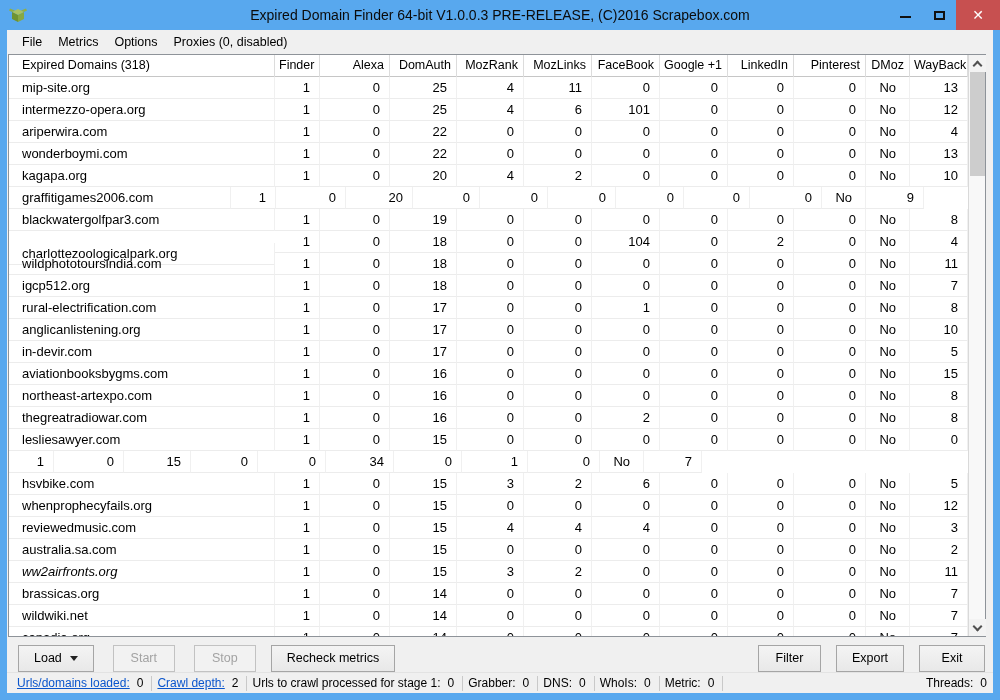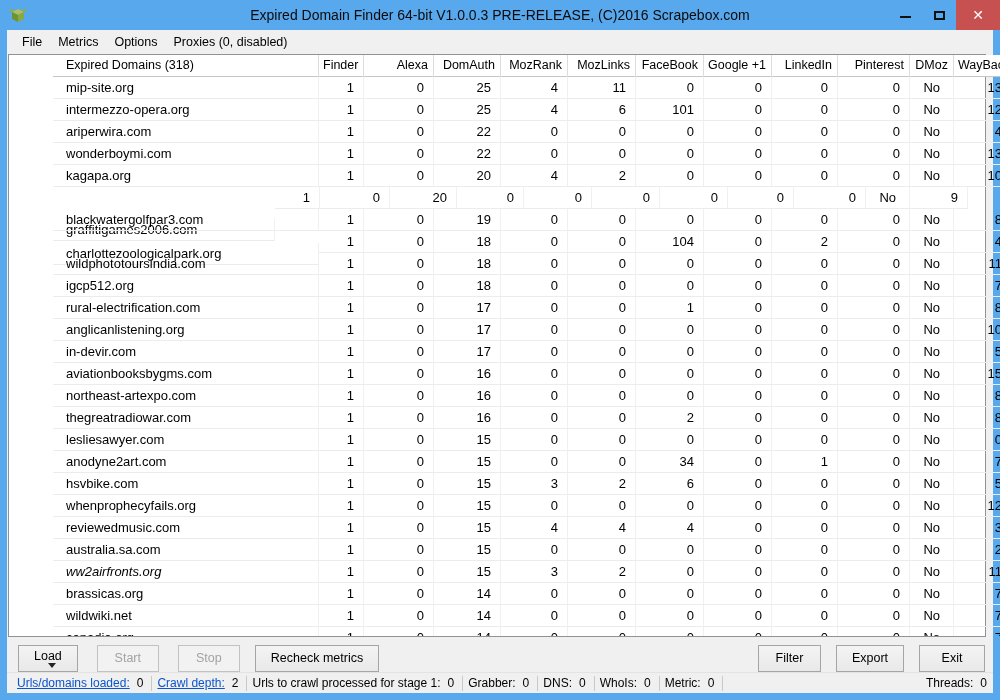--- a/index.html
+++ b/index.html
@@ -19,21 +19,21 @@
 
   
   .bodyarea { position:absolute; top:30px; left:7px; right:7px; bottom:7px; background:#f0f0f0; }
 
   
   .menubar { height:23px; display:flex; align-items:center; padding-left:7px; background:#f0f0f0; }
   .menu-item { padding:2px 8px; font-size:12.5px; color:#000; }
 
   
   .grid { position:absolute; top:24px; left:1px; width:978px; height:583px; background:#fff; border:1px solid #8e9399; display:flex; flex-direction:column; }
-  .grid-inner { display:flex; flex:1; min-height:0;padding-left:44px; }
+  .grid-inner { display:flex; flex:1; min-height:0; }
   .grid-main { width:959px; display:flex; flex-direction:column; }
   .grid-header { display:flex; height:22px; background:#ffffff; border-bottom:1px solid #c6c6c6; flex:none; }
   .hcell { height:22px; line-height:21px; font-size:12.5px; border-right:1px solid #dcdcdc; text-align:right; padding:0 5px 0 4px; overflow:hidden; white-space:nowrap; }
   .hcell.left { text-align:left; padding-left:13px; }
   .grid-rows { height:560px; overflow:hidden; }
   .grid-row { display:flex; height:22px; }
   .cell { height:22px; line-height:21px; font-size:13px; border-right:1px solid #f0f0f0; border-bottom:1px solid #ececec; text-align:right; padding:0 9px 0 4px; overflow:hidden; white-space:nowrap; color:#000; }
   .cell.left { text-align:left; padding-left:13px; }
   .cell.dmoz { padding-right:13px; }
 
@@ -43,21 +43,21 @@
   .chev-up { width:7px; height:7px; border-left:2px solid #515151; border-top:2px solid #515151; transform:rotate(45deg); margin-top:3px; }
   .chev-down { width:7px; height:7px; border-left:2px solid #515151; border-top:2px solid #515151; transform:rotate(225deg); margin-bottom:3px; }
   .strack { flex:1; width:17px; position:relative; }
   .sthumb { position:absolute; top:0; left:1px; width:15px; height:104px; background:#cdcdcd; }
 
   
   .toolbar { position:absolute; left:0; right:0; top:610px; height:36px; display:flex; align-items:center; background:#f0f0f0; }
   .btn { height:27px; font-size:12.5px; color:#000; background:linear-gradient(#f4f4f4,#e8e8e8); border:1px solid #a5a5a5; display:flex; align-items:center; justify-content:center; padding:0 15px; white-space:nowrap; }
   .btn.disabled { color:#a3a3a3; border-color:#c2c2c2; background:#f2f2f2; }
   .caret { width:0; height:0; border-left:4px solid transparent; border-right:4px solid transparent; border-top:5px solid #222; margin-left:8px; }
-  .btn-load { margin-left:11px;flex-direction:column; }
+  .btn-load { margin-left:11px; }
   .btn-start { margin-left:19px; width:62px; }
   .btn-stop { margin-left:19px; width:62px; }
   .btn-recheck { margin-left:15px;justify-content:flex-end; }
   .btn-filter { margin-left:auto; width:63px; }
   .btn-export { margin-left:15px; width:68px; }
   .btn-exit { margin-left:15px; margin-right:8px; width:66px; }
 
   
   .statusbar { position:absolute; left:0; right:0; bottom:0; height:21px; background:#f0f0f0; border-top:1px solid #e3e3e3; display:flex; align-items:center; font-size:12px; padding-left:5px; }
   .st-label { color:#000; margin-left:5px; white-space:nowrap; }
@@ -187,21 +187,21 @@
                 <div class="cell" style="width: 67px;">4</div>
                 <div class="cell" style="width: 68px;">2</div>
                 <div class="cell" style="width: 68px;">0</div>
                 <div class="cell" style="width: 68px;">0</div>
                 <div class="cell" style="width: 66px;">0</div>
                 <div class="cell" style="width: 72px;">0</div>
                 <div class="cell dmoz" style="width: 44px;">No</div>
                 <div class="cell" style="width: 58px;">10</div>
               </div>
               <div class="grid-row">
-                <div class="cell left" style="width: 222px; margin-top: 32px;">graffitigames2006.com</div>
+                <div class="cell left" style="width: 222px;">graffitigames2006.com</div>
                 <div class="cell" style="width: 45px;">1</div>
                 <div class="cell" style="width: 70px;">0</div>
                 <div class="cell" style="width: 67px;">20</div>
                 <div class="cell" style="width: 67px;">0</div>
                 <div class="cell" style="width: 68px;">0</div>
                 <div class="cell" style="width: 68px;">0</div>
                 <div class="cell" style="width: 68px;">0</div>
                 <div class="cell" style="width: 66px;">0</div>
                 <div class="cell" style="width: 72px;">0</div>
                 <div class="cell dmoz" style="width: 44px;">No</div>
@@ -355,21 +355,20 @@
                 <div class="cell" style="width: 67px;">0</div>
                 <div class="cell" style="width: 68px;">0</div>
                 <div class="cell" style="width: 68px;">0</div>
                 <div class="cell" style="width: 68px;">0</div>
                 <div class="cell" style="width: 66px;">0</div>
                 <div class="cell" style="width: 72px;">0</div>
                 <div class="cell dmoz" style="width: 44px;">No</div>
                 <div class="cell" style="width: 58px;">0</div>
               </div>
               <div class="grid-row">
-                <div class="cell left" style="width: 266px;">anodyne2art.com</div>
                 <div class="cell" style="width: 45px;">1</div>
                 <div class="cell" style="width: 70px;">0</div>
                 <div class="cell" style="width: 67px;">15</div>
                 <div class="cell" style="width: 67px;">0</div>
                 <div class="cell" style="width: 68px;">0</div>
                 <div class="cell" style="width: 68px;">34</div>
                 <div class="cell" style="width: 68px;">0</div>
                 <div class="cell" style="width: 66px;">1</div>
                 <div class="cell" style="width: 72px;">0</div>
                 <div class="cell dmoz" style="width: 44px;">No</div>

